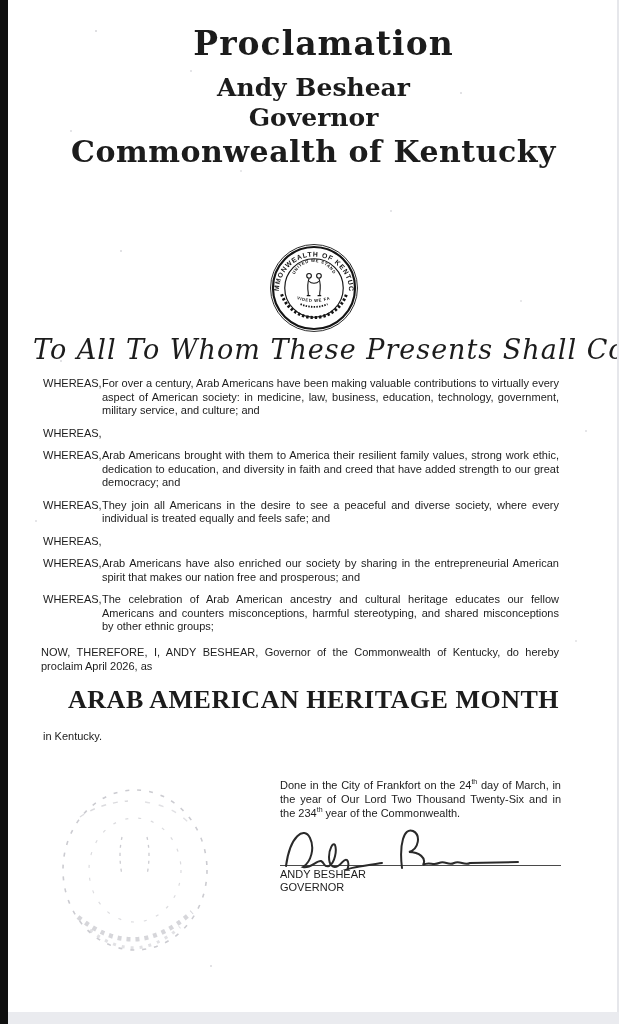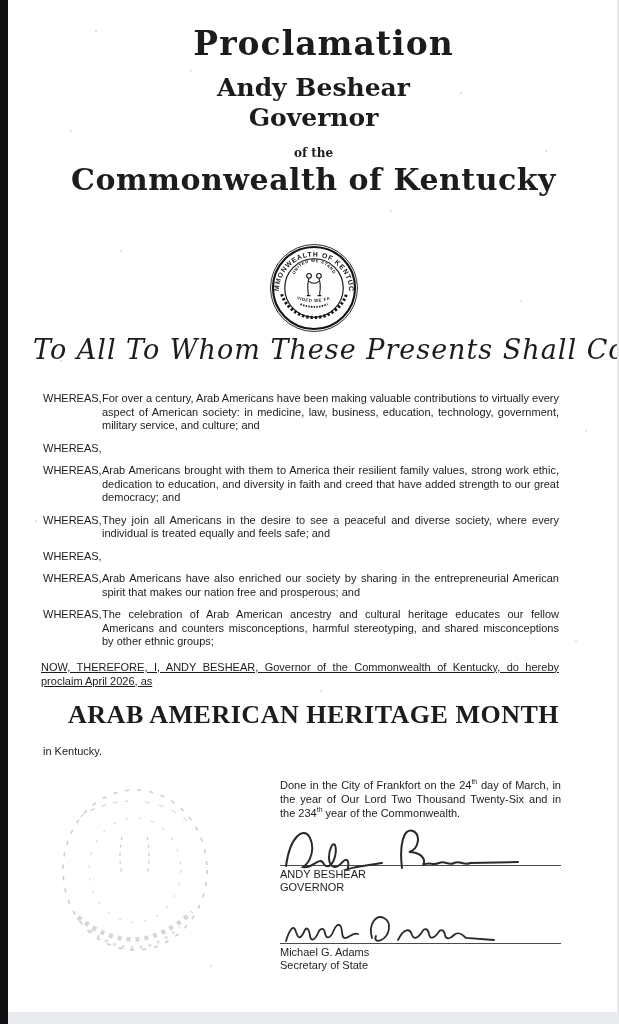--- a/index.html
+++ b/index.html
@@ -22,25 +22,25 @@
   .header{position:absolute;left:8px;right:0;top:24px;text-align:center;font-family:"DejaVu Serif",serif;z-index:2;}
   .hdr-title{font-size:33px;font-weight:700;letter-spacing:1px;padding-left:20px;}
   .hdr-by{font-size:12px;font-weight:700;margin-top:16px;}
   .hdr-name{font-size:25px;font-weight:700;margin-top:10px;}
   .hdr-role{font-size:25px;font-weight:700;margin-top:1px;}
   .hdr-ofthe{font-size:12px;font-weight:700;margin-top:14px;}
   .hdr-state{font-size:30px;font-weight:700;margin-top:2px;letter-spacing:.5px;}
   .seal{position:absolute;left:50%;top:243px;transform:translateX(-50%);margin-left:4px;z-index:2;}
   .salutation{position:absolute;left:33px;top:334px;font-family:"DejaVu Serif",serif;font-style:italic;
     font-size:27px;letter-spacing:1px;white-space:nowrap;z-index:2;}
-  .body-flow{position:absolute;left:43px;top:392px;width:516px;z-index:2;}
+  .body-flow{position:absolute;left:43px;top:377px;width:516px;z-index:2;}
   .clause{display:flex;margin-bottom:9px;}
   .wlabel{flex:0 0 59px;font-size:11px;line-height:13.5px;}
   .clause p{flex:1;margin:0;font-size:11px;line-height:13.5px;text-align:justify;}
-  .lead-in{margin:11px 0 0 -2px;font-size:11px;line-height:14px;text-align:justify;text-decoration:underline;}
+  .lead-in{margin:11px 0 0 -2px;font-size:11px;line-height:14px;text-align:justify;}
   .month-title{text-align:right;font-family:"Liberation Serif",serif;font-weight:700;
     font-size:26px;margin-top:12px;letter-spacing:.5px;}
   .location{font-size:11px;margin-top:15px;}
   .bottom{position:absolute;left:0;top:776px;width:619px;height:240px;z-index:2;}
   .emboss{position:absolute;left:50px;top:6px;}
   .attest-col{position:absolute;left:280px;top:2px;width:281px;}
   .attest{font-size:11px;line-height:14px;text-align:justify;margin:0;}
   sup{font-size:7px;line-height:0;vertical-align:super;}
   .sig-block{margin-top:2px;}
   .sig-svg{display:block;margin-bottom:-5px;}
@@ -54,21 +54,20 @@
 
 <div class="edge-bar"></div>
 <div class="right-edge"></div>
 <div class="bottom-strip"></div>
 <div class="noise"></div>
 
 <div class="header">
   <div class="hdr-title">Proclamation</div>
   <div class="hdr-name">Andy Beshear</div>
   <div class="hdr-role">Governor</div>
-  <div class="hdr-ofthe">of the</div>
   <div class="hdr-state">Commonwealth of Kentucky</div>
 </div>
 
 <svg class="seal" width="90" height="90" viewBox="0 0 100 100">
   <defs>
     <path id="sealTop" d="M 11,54 A 39,39 0 1 1 89,54"></path>
     <path id="innTop" d="M 27,52 A 24,24 0 1 1 73,52"></path>
     <path id="innBottom" d="M 30,62 Q 50,69 70,62"></path>
   </defs>
   <circle cx="50" cy="50" r="48.3" fill="none" stroke="#141414" stroke-width="1"></circle>
@@ -155,26 +154,14 @@
           <path d="M122,46 C119,22 124,5 133,9 C141,13 139,27 129,30 C139,30 147,36 143,43 C149,39 153,44 159,41 C165,38 168,44 174,41 C180,38 184,44 190,41 L238,40"></path>
         </g>
       </svg>
       <div class="sig-line"></div>
       <div class="sig-name">ANDY BESHEAR</div>
       <div class="sig-title">GOVERNOR</div>
     </div>
 
     <div class="gap"></div>
 
-    <div class="sig-block">
-      <svg class="sig-svg" width="280" height="38" viewBox="0 0 280 38">
-        <g fill="none" stroke="#2a2a2a" stroke-width="1.8" stroke-linecap="round">
-          <path d="M6,31 C10,18 14,14 16,22 C18,28 20,30 24,22 C26,16 29,18 30,26 C31,32 35,30 38,23 C40,18 44,17 45,23 C46,29 50,29 53,22 C55,16 59,12 61,17 C63,22 61,29 66,28 C70,27 74,22 78,24"></path>
-          <path d="M92,28 C88,14 96,4 104,8 C112,12 110,26 101,30 C97,32 94,30 96,26"></path>
-          <path d="M118,30 C124,18 130,18 132,25 C134,30 138,28 142,22 C144,18 148,18 149,24 C150,30 154,28 158,23 C160,19 164,19 165,25 C166,30 170,29 174,25 C178,21 182,24 186,28 L214,30"></path>
-        </g>
-      </svg>
-      <div class="sig-line"></div>
-      <div class="sig-name">Michael G. Adams</div>
-      <div class="sig-title">Secretary of State</div>
-    </div>
   </div>
 </div>
 
 </body></html>

